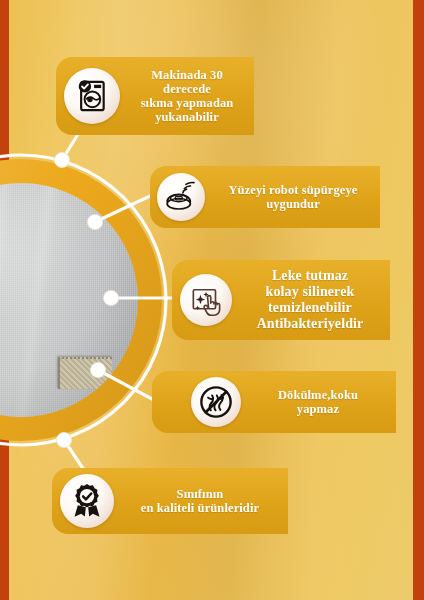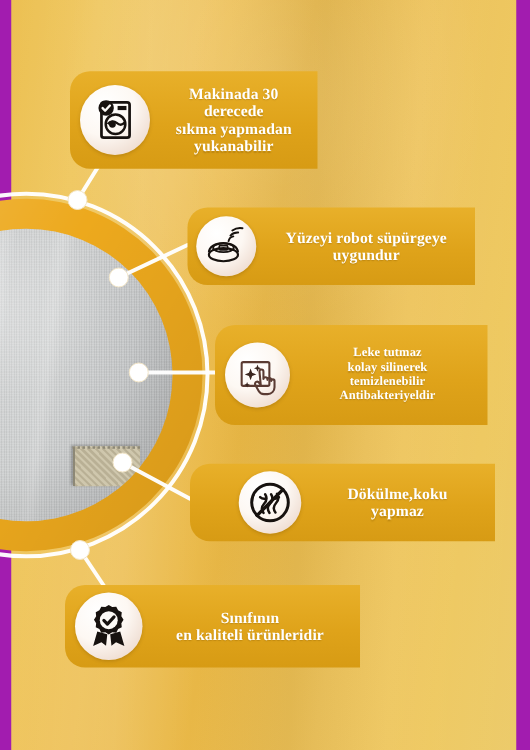--- a/index.html
+++ b/index.html
@@ -10,21 +10,21 @@
   body {
     width: 424px;
     height: 600px;
     overflow: hidden;
     font-family: "Liberation Serif", serif;
   }
   #canvas {
     position: relative;
     width: 424px;
     height: 600px;
-    background: #a21caf;
+    background: #c2410c;
     overflow: hidden;
   }
   
   #bg {
     position: absolute;
     left: 9px;
     top: 0;
     width: 404px;
     height: 600px;
     background:
@@ -182,21 +182,21 @@
   #badge-1 .badge-text { font-size: 12.5px; width: 128px; margin-left: 3px; }
 
   #badge-2 { left: 150px; top: 166px; }
   #badge-2 .badge-bar { width: 230px; height: 62px; }
   #badge-2 .icon-wrap { width: 48px; height: 48px; margin-left: 7px; }
   #badge-2 .badge-text { font-size: 12.5px; width: 168px; margin-left: 4px; }
 
   #badge-3 { left: 172px; top: 260px; }
   #badge-3 .badge-bar { width: 218px; height: 80px; }
   #badge-3 .icon-wrap { width: 52px; height: 52px; margin-left: 8px; }
-  #badge-3 .badge-text { font-size: 10px; width: 150px; margin-left: 3px; }
+  #badge-3 .badge-text { font-size: 14px; width: 150px; margin-left: 3px; }
 
   #badge-4 { left: 152px; top: 371px; }
   #badge-4 .badge-bar { width: 212px; height: 62px; padding-left: 32px; }
   #badge-4 .icon-wrap { width: 50px; height: 50px; margin-left: 7px; }
   #badge-4 .badge-text { font-size: 12.5px; width: 146px; margin-left: 4px; }
 
   #badge-5 { left: 52px;  top: 468px; border-radius: 19px; }
   #badge-5 .badge-bar { width: 236px; height: 66px; }
   #badge-5 .icon-wrap { width: 54px; height: 54px; margin-left: 8px; }
   #badge-5 .badge-text { font-size: 12.5px; width: 166px; margin-left: 3px; }

